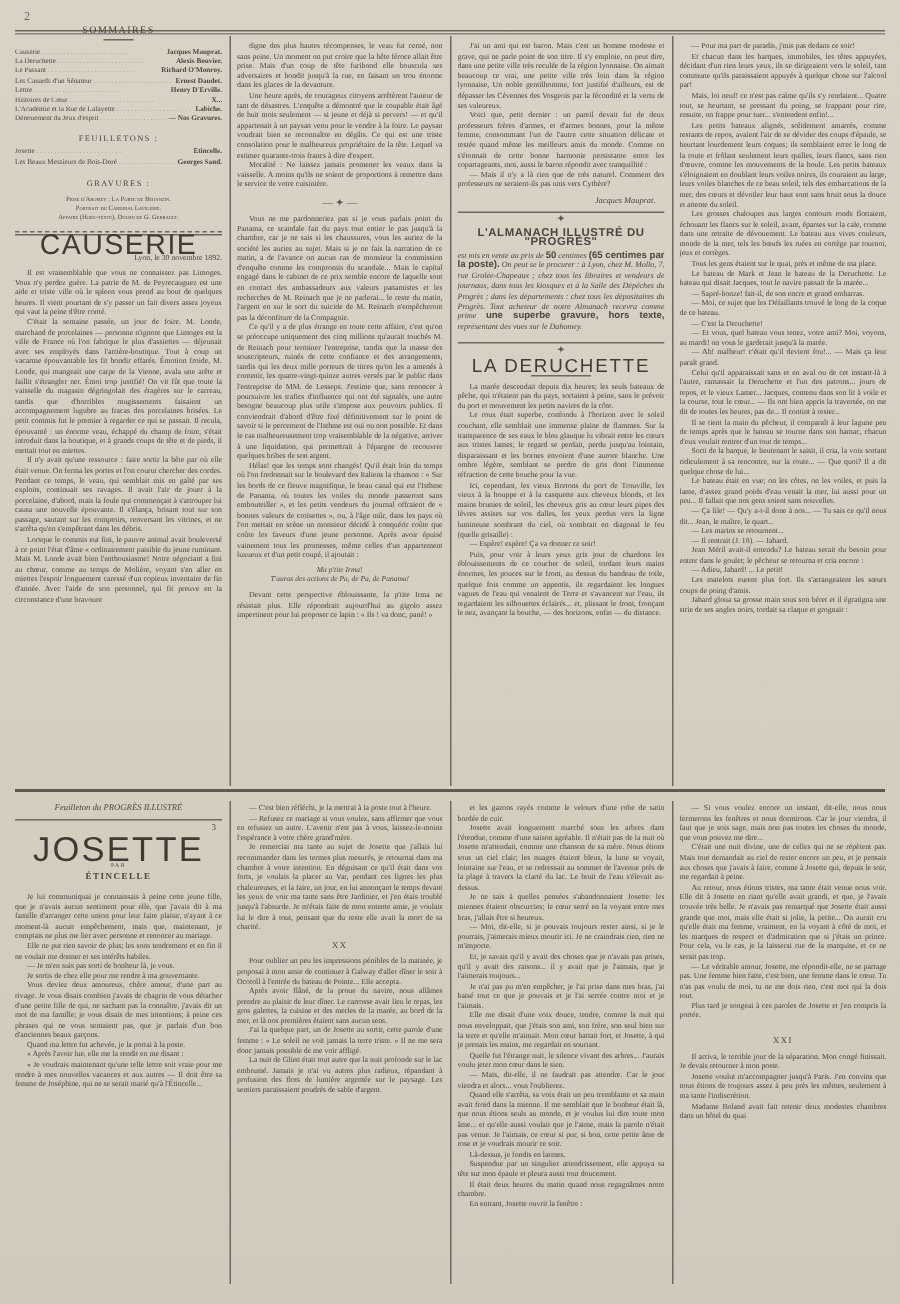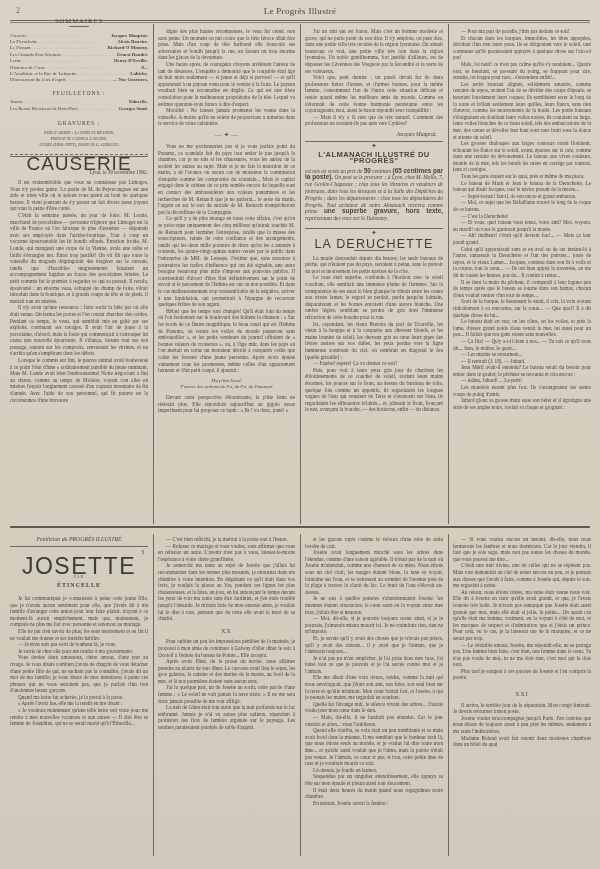--- a/index.html
+++ b/index.html
@@ -52,21 +52,20 @@
   .author { text-align:center; font-size:6px; letter-spacing:1px; font-weight:bold; margin:2px 0 6px; }
   .chapter { text-align:center; font-size:5.8px; letter-spacing:1px; margin:6px 0 4px; }
 </style>
 </head>
 <body>
 
 <div class="page">
 
   <div class="runhead">
     <span class="num">2</span>
-    <div class="title">Le Progrès Illustré</div>
     <div class="rule"></div>
   </div>
 
   <div class="vrule" style="left:153px;top:24px;height:500px;"></div>
   <div class="vrule" style="left:300px;top:24px;height:500px;"></div>
   <div class="vrule" style="left:448px;top:24px;height:500px;"></div>
 
   <div class="col" style="left:10px;top:16px;width:138px;height:492px;">
     <div class="sommaires-title">SOMMAIRES</div>
     <div class="shortrule" style="width:20px;margin:1px auto 0;"></div>

